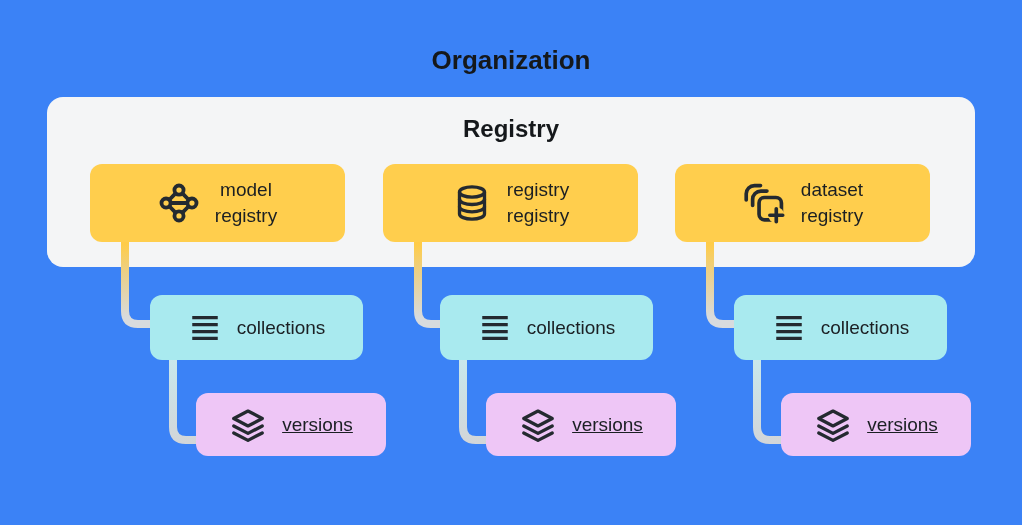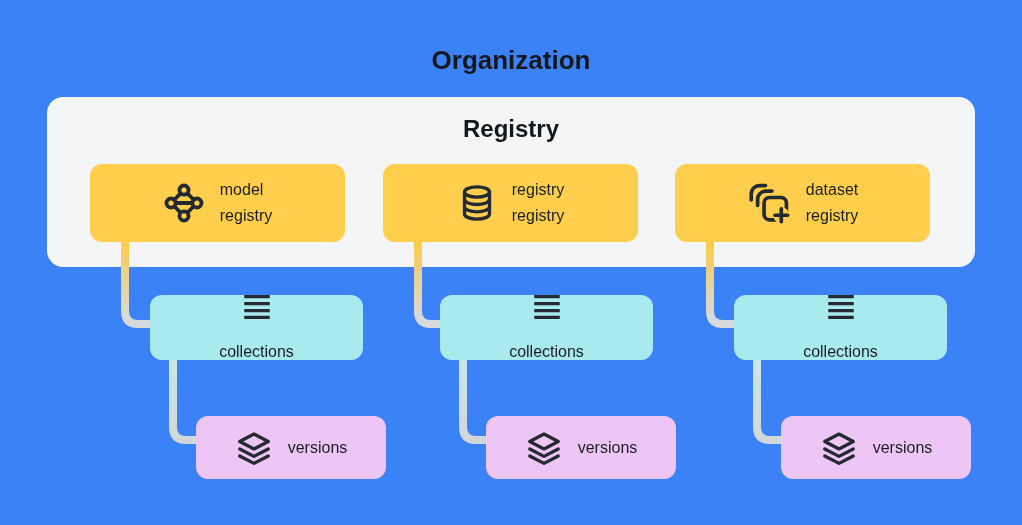--- a/index.html
+++ b/index.html
@@ -26,26 +26,26 @@
     color:#15181B;
   }
   .connector-layer{
     position:absolute;left:0;top:0;z-index:1;pointer-events:none;
   }
   .card{
     position:absolute;z-index:2;
     display:flex;align-items:center;justify-content:center;gap:15px;
     border-radius:12px;
   }
-  .card .lbl{font-size:16px;line-height:26px;color:#1B1F23;}
+  .card .lbl{font-size:19px;line-height:26px;color:#1B1F23;text-align:center;}
   .reg-card{top:164px;width:255px;height:78px;background:#FFCE4D;}
   .reg-1{left:90px;} .reg-2{left:383px;} .reg-3{left:675px;}
-  .coll-card{top:295px;width:213px;height:65px;background:#A9EAEF;flex-direction:column;}
+  .coll-card{top:295px;width:213px;height:65px;background:#A9EAEF;}
   .coll-1{left:150px;} .coll-2{left:440px;} .coll-3{left:734px;}
-  .ver-card{top:416px;width:190px;height:63px;background:#EEC6F6;}
+  .ver-card{top:393px;width:190px;height:63px;background:#EEC6F6;text-decoration:underline;}
   .ver-1{left:196px;} .ver-2{left:486px;} .ver-3{left:781px;}
   .icn{flex:0 0 auto;display:block;}
 </style>
 </head>
 <body>
 
 <div class="stage">
 
   <div class="diagram-title">Organization</div>
 

